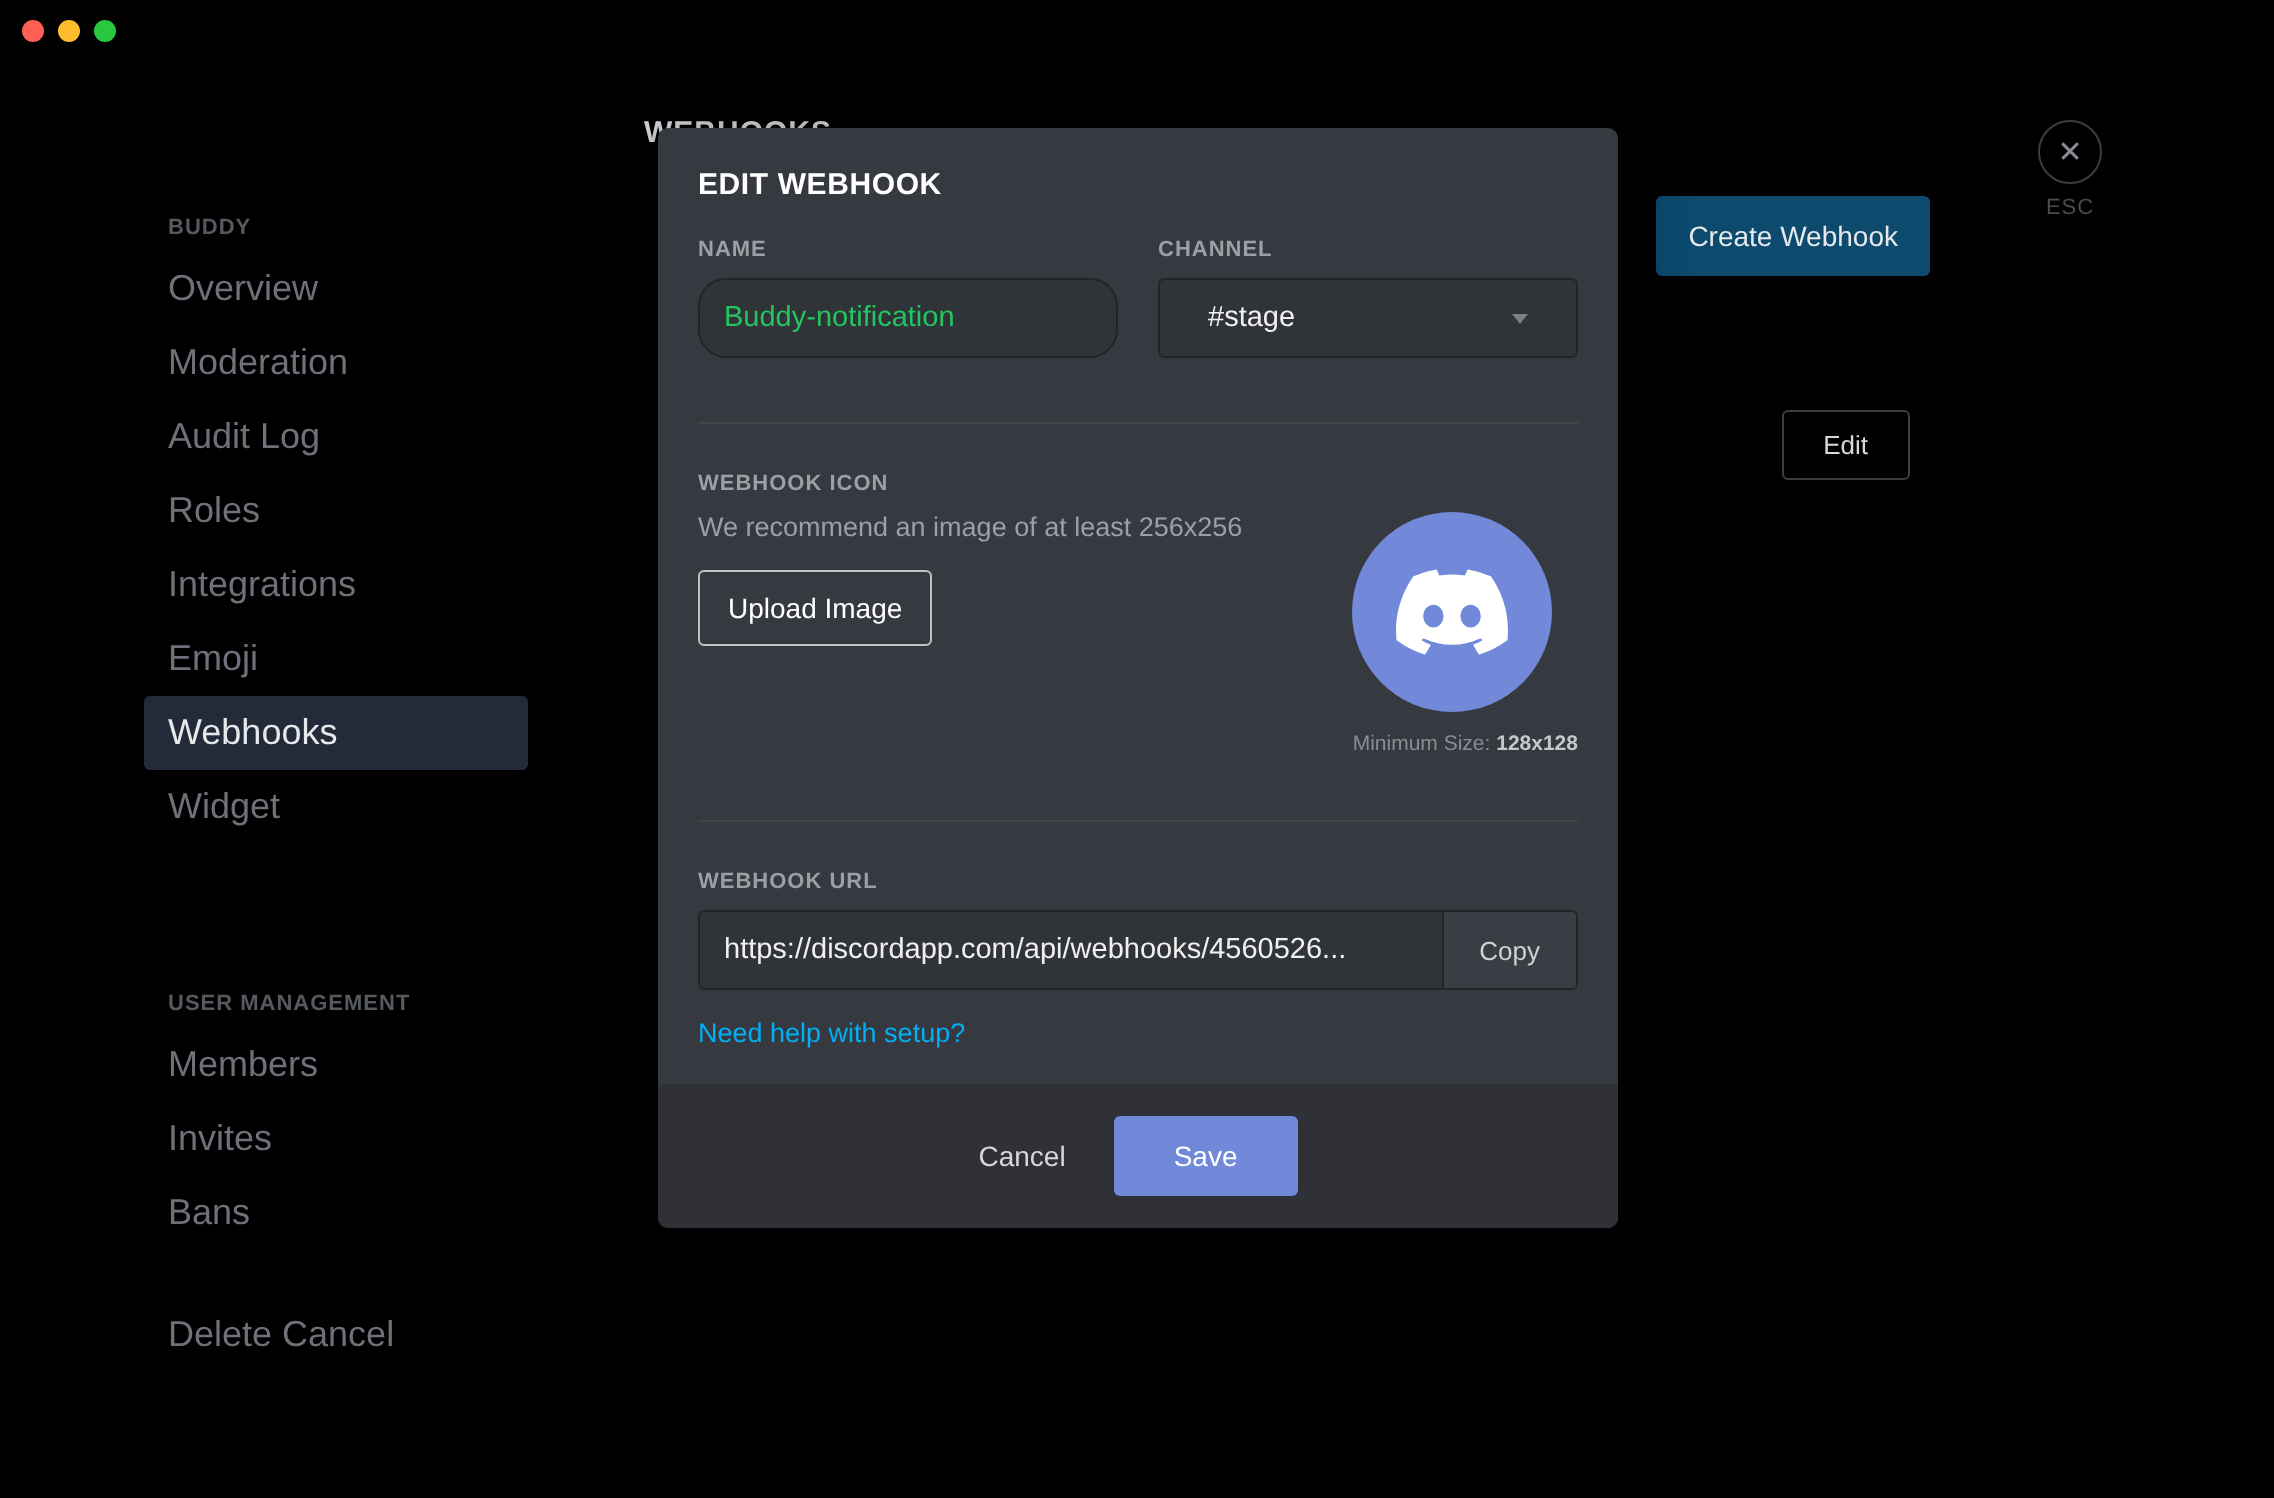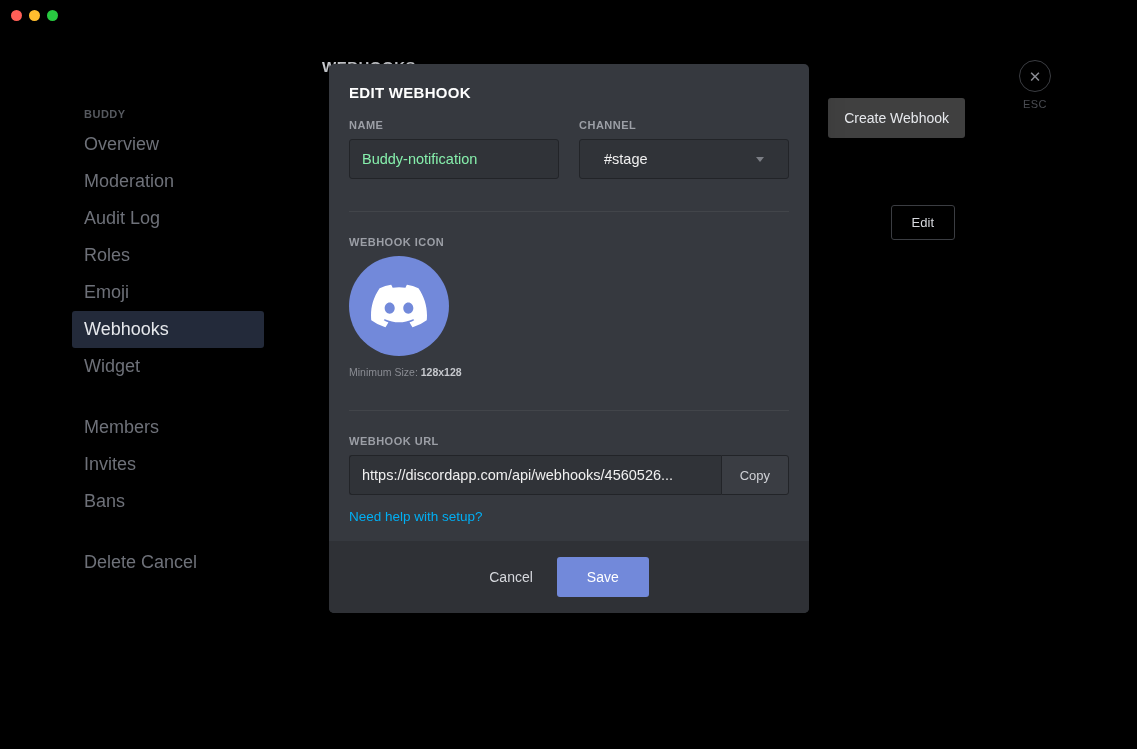--- a/index.html
+++ b/index.html
@@ -63,21 +63,21 @@
       color: #d6d8dd;
       font-size: 15px;
       font-weight: 700;
       letter-spacing: 0.5px;
     }
 
     .create-btn {
       position: absolute;
       right: 172px;
       top: 98px;
-      background: #404040;
+      background: #0c4a6e;
       color: #e6e8ec;
       font-size: 14px;
       font-weight: 500;
       border: none;
       padding: 12px 16px;
       border-radius: 3px;
       cursor: pointer;
     }
 
     .edit-btn {
@@ -139,24 +139,24 @@
       font-weight: 700;
       letter-spacing: 0.5px;
       color: #9c9fa6;
       margin-bottom: 8px;
       text-transform: uppercase;
     }
     .text-input {
       width: 100%;
       background: #303338;
       border: 1px solid #222428;
-      color: #86efac;
+      color: #22c55e;
       font-size: 14.5px;
       padding: 11px 12px;
-      border-radius: 3px;
+      border-radius: 14px;
       outline: none;
     }
     .select {
       width: 100%;
       background: #303338;
       border: 1px solid #222428;
       color: #f0f0f0;
       font-size: 14.5px;
       padding: 11px 24px;
       border-radius: 3px;
@@ -275,24 +275,26 @@
   <span class="tl-min"></span>
   <span class="tl-max"></span>
 </div>
 
 <nav class="sidebar">
   <div class="sidebar-section">BUDDY</div>
   <div class="sidebar-item">Overview</div>
   <div class="sidebar-item">Moderation</div>
   <div class="sidebar-item">Audit Log</div>
   <div class="sidebar-item">Roles</div>
+  <div class="sidebar-item">Integrations</div>
   <div class="sidebar-item">Emoji</div>
   <div class="sidebar-item active">Webhooks</div>
   <div class="sidebar-item">Widget</div>
   <div class="sidebar-gap"></div>
+  <div class="sidebar-section">USER MANAGEMENT</div>
   <div class="sidebar-item">Members</div>
   <div class="sidebar-item">Invites</div>
   <div class="sidebar-item">Bans</div>
   <div class="sidebar-gap"></div>
   <div class="sidebar-item">Delete Cancel</div>
 </nav>
 
 <div class="main-header">WEBHOOKS</div>
 <button class="create-btn">Create Webhook</button>
 <button class="edit-btn">Edit</button>
@@ -319,20 +321,24 @@
           <span>#stage</span>
           <span class="chevron-down"></span>
         </div>
       </div>
     </div>
 
     <hr class="divider">
 
     <div class="form-label">WEBHOOK ICON</div>
     <div class="icon-section">
+      <div class="icon-left">
+        <p>We recommend an image of at least 256x256</p>
+        <button class="upload-btn">Upload Image</button>
+      </div>
       <div class="icon-right">
         <div class="avatar">
           <svg width="56" height="56" viewBox="0 0 71 55">
             <path fill="#ffffff" d="M60.1 4.9A58.5 58.5 0 0 0 45.7.5a.22.22 0 0 0-.23.11 40.8 40.8 0 0 0-1.8 3.7 54 54 0 0 0-16.2 0 37.4 37.4 0 0 0-1.83-3.7.23.23 0 0 0-.23-.1 58.4 58.4 0 0 0-14.4 4.4.2.2 0 0 0-.1.08C1.6 18.7-.9 32.1.3 45.3a.24.24 0 0 0 .1.17 58.9 58.9 0 0 0 17.7 9 .23.23 0 0 0 .25-.09 42.1 42.1 0 0 0 3.63-5.9.22.22 0 0 0-.12-.31 38.8 38.8 0 0 1-5.54-2.64.23.23 0 0 1-.02-.38c.37-.28.74-.57 1.1-.86a.22.22 0 0 1 .23-.03c11.62 5.3 24.2 5.3 35.68 0a.22.22 0 0 1 .23.02c.36.3.73.59 1.1.87a.23.23 0 0 1-.01.38 36.4 36.4 0 0 1-5.55 2.63.23.23 0 0 0-.12.32 47.25 47.25 0 0 0 3.62 5.9.22.22 0 0 0 .25.08 58.7 58.7 0 0 0 17.76-9 .23.23 0 0 0 .1-.16c1.46-15.3-2.48-28.6-10.5-40.4a.18.18 0 0 0-.1-.1zM23.7 37.3c-3.5 0-6.38-3.22-6.38-7.17 0-3.96 2.82-7.18 6.38-7.18 3.6 0 6.44 3.25 6.38 7.18 0 3.95-2.82 7.17-6.38 7.17zm23.6 0c-3.5 0-6.38-3.22-6.38-7.17 0-3.96 2.82-7.18 6.38-7.18 3.6 0 6.44 3.25 6.38 7.18 0 3.95-2.78 7.17-6.38 7.17z"></path>
           </svg>
         </div>
         <div class="min-size">
           <span>Minimum Size: </span><b>128x128</b>
         </div>
       </div>

